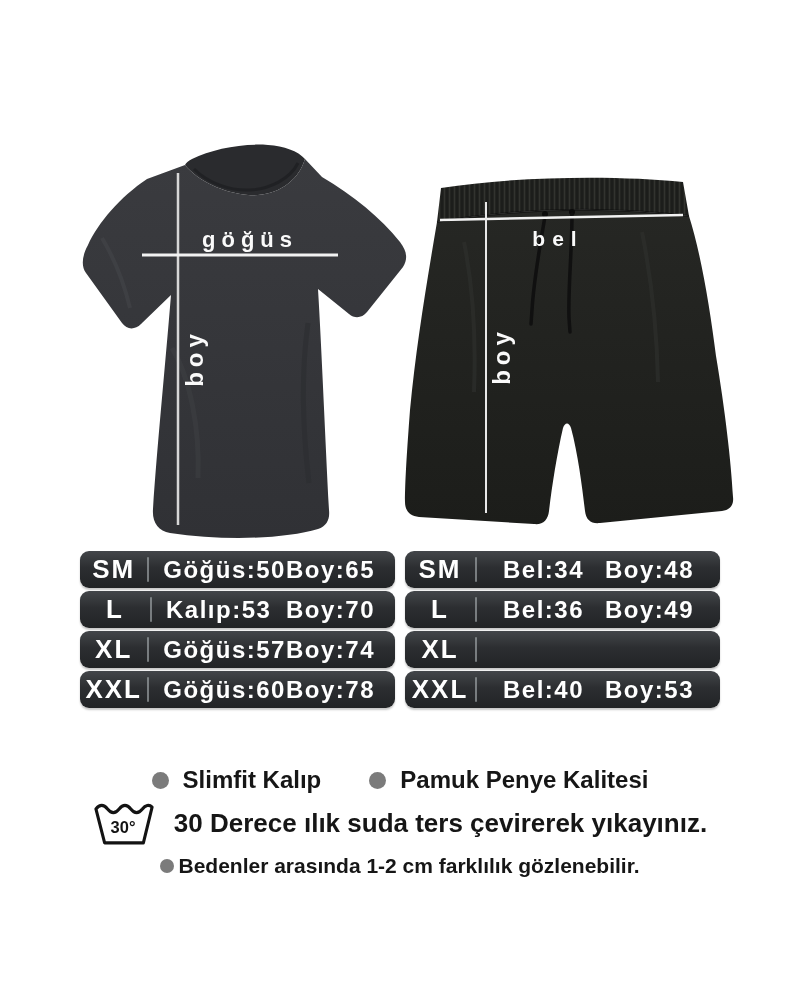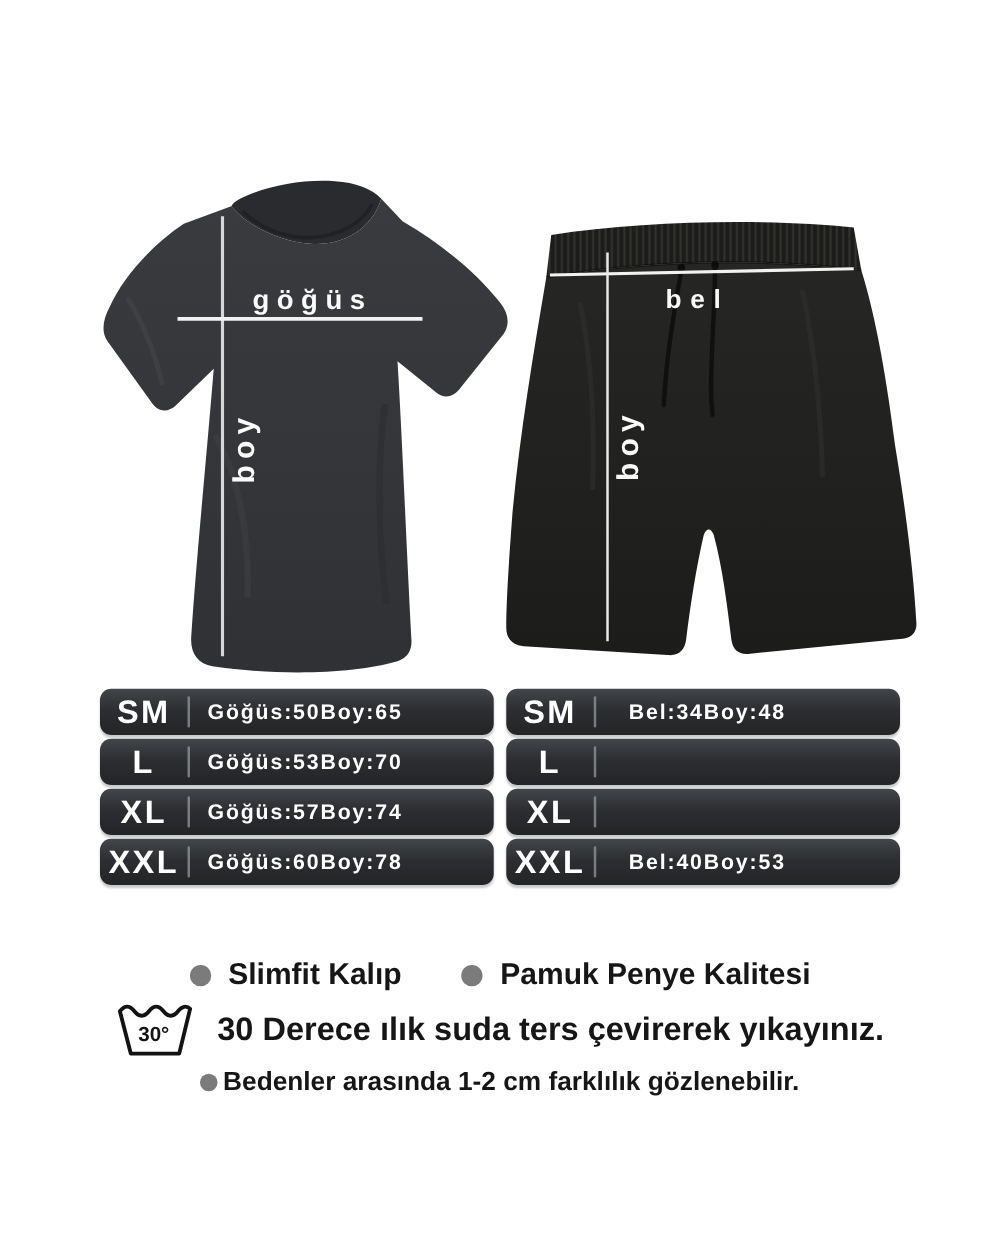--- a/index.html
+++ b/index.html
@@ -16,22 +16,22 @@
   #shorts-table{left:405px;top:551px}
 
   .size-row{
     height:37px;margin-bottom:3px;border-radius:9px;
     background:linear-gradient(180deg,#43464a 0%,#2c2e31 45%,#222426 100%);
     display:flex;align-items:center;color:#ffffff;font-weight:bold;
     box-shadow:0 2px 2px rgba(0,0,0,.22);
   }
   .size-cell{width:70px;text-align:center;font-size:26px;letter-spacing:2px}
   .row-divider{width:2px;height:25px;background:#9aa0a3;opacity:.7;border-radius:1px}
-  .measures{flex:1;display:flex;justify-content:flex-start;
-    padding:0 20px 0 14px;font-size:17px;letter-spacing:1.5px}
+  .measures{flex:1;display:flex;justify-content:space-between;
+    padding:0 20px 0 14px;font-size:24px;letter-spacing:1.5px}
   #shorts-table .measures{padding:0 26px 0 26px}
 
   .info{position:absolute;left:0;top:766px;width:800px;color:#161616}
   .features{display:flex;justify-content:center;align-items:center;gap:48px;
     font-size:24px;font-weight:bold}
   .feature{display:flex;align-items:center;gap:14px}
   .bullet{width:17px;height:17px;border-radius:50%;background:#7b7b7b;flex:0 0 auto}
   .wash-line{display:flex;justify-content:center;align-items:center;gap:19px;
     margin-top:6px;font-size:26px;font-weight:bold}
   .note-line{display:flex;justify-content:center;align-items:center;gap:4px;
@@ -134,21 +134,21 @@
     <span class="row-divider"></span>
     <span class="measures">
         <span>Göğüs:50</span>
         <span>Boy:65</span>
       </span>
   </div>
   <div class="size-row">
     <span class="size-cell">L</span>
     <span class="row-divider"></span>
     <span class="measures">
-        <span>Göğüs:53</span>
+        <span>Kalıp:53</span>
         <span>Boy:70</span>
       </span>
   </div>
   <div class="size-row">
     <span class="size-cell">XL</span>
     <span class="row-divider"></span>
     <span class="measures">
         <span>Göğüs:57</span>
         <span>Boy:74</span>
       </span>
@@ -168,20 +168,24 @@
     <span class="size-cell">SM</span>
     <span class="row-divider"></span>
     <span class="measures">
         <span>Bel:34</span>
         <span>Boy:48</span>
       </span>
   </div>
   <div class="size-row">
     <span class="size-cell">L</span>
     <span class="row-divider"></span>
+    <span class="measures">
+        <span>Bel:36</span>
+        <span>Boy:49</span>
+      </span>
   </div>
   <div class="size-row">
     <span class="size-cell">XL</span>
     <span class="row-divider"></span>
   </div>
   <div class="size-row">
     <span class="size-cell">XXL</span>
     <span class="row-divider"></span>
     <span class="measures">
         <span>Bel:40</span>

